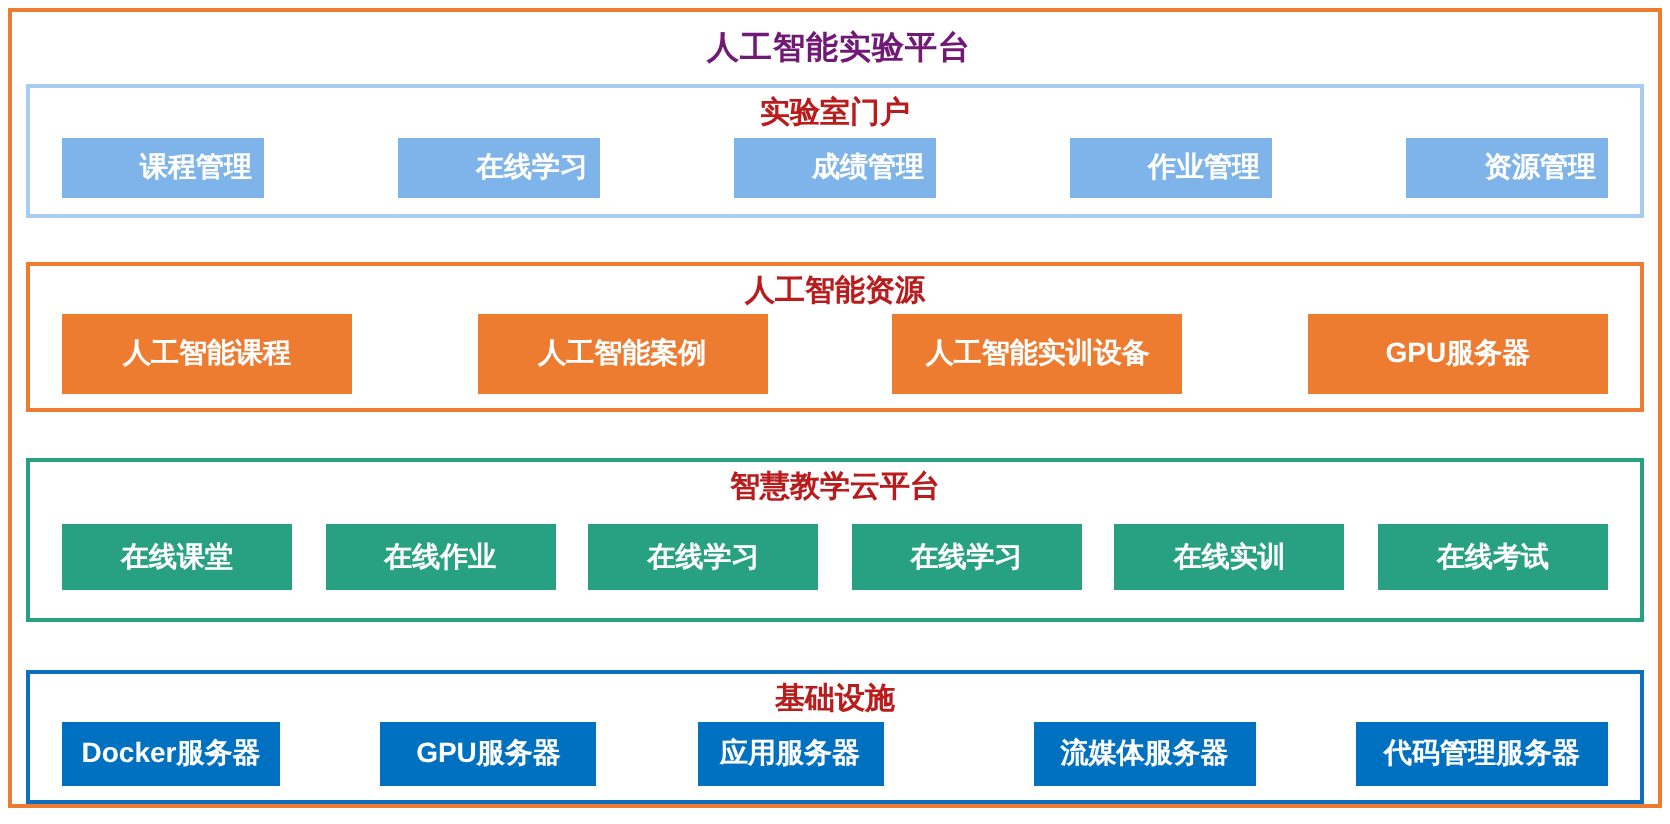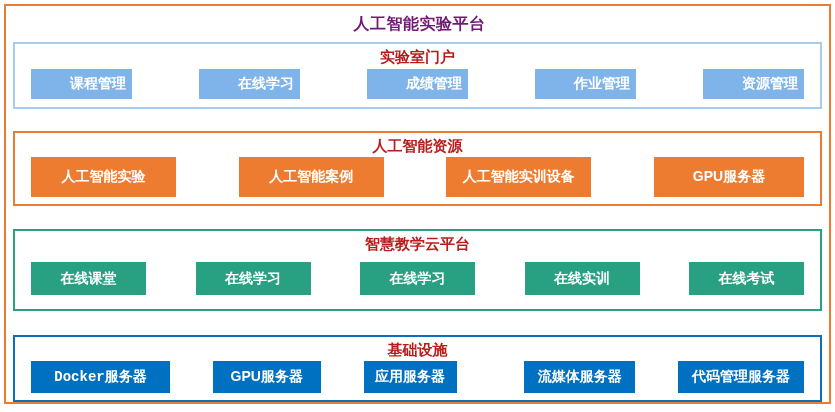--- a/index.html
+++ b/index.html
@@ -74,21 +74,21 @@
   .sec2 { height: 79px; border-color: var(--accent-orange, #ED7C31); margin-bottom: 23px; }
   .sec2 .btn { width: 145px; height: 40px; background: var(--accent-orange, #ED7C31); }
   .sec2 .btn:nth-child(4) { width: 150px; }
   .sec2 .btn:nth-child(5) { width: 134px; }
   
   .sec3 { height: 86px; border-color: var(--accent-green, #28A183); margin-bottom: 24px; }
   .sec3 .btn { width: 115px; height: 33px; background: var(--accent-green, #28A183); }
   
   .sec4 { height: 70px; border-color: var(--infra-border, #0D6FBE); }
   .sec4 .btn { height: 32px; background: var(--accent-blue, #0070C0); }
-  .sec4 .btn:nth-child(1) { width: 139px; font-family: Liberation Mono, monospace; }
+  .sec4 .btn:nth-child(1) { width: 109px; }
   .sec4 .btn:nth-child(2) { width: 108px; }
   .sec4 .btn:nth-child(3) { width: 93px; }
   .sec4 .btn:nth-child(4) { width: 111px; margin-left: 25px; }
   .sec4 .btn:nth-child(5) { width: 126px; }
 </style>
 </head>
 <body>
 
 <div class="outer">
 
@@ -101,31 +101,32 @@
       <div class="btn">在线学习</div>
       <div class="btn">成绩管理</div>
       <div class="btn">作业管理</div>
       <div class="btn">资源管理</div>
     </div>
   </div>
 
   <div class="section sec2">
     <div class="section-title">人工智能资源</div>
     <div class="row">
-      <div class="btn">人工智能实验</div>
+      <div class="btn">人工智能课程</div>
       <div class="btn">人工智能案例</div>
       <div class="btn">人工智能实训设备</div>
       <div class="btn">GPU服务器</div>
     </div>
   </div>
 
   <div class="section sec3">
     <div class="section-title">智慧教学云平台</div>
     <div class="row">
       <div class="btn">在线课堂</div>
+      <div class="btn">在线作业</div>
       <div class="btn">在线学习</div>
       <div class="btn">在线学习</div>
       <div class="btn">在线实训</div>
       <div class="btn">在线考试</div>
     </div>
   </div>
 
   <div class="section sec4">
     <div class="section-title">基础设施</div>
     <div class="row">

